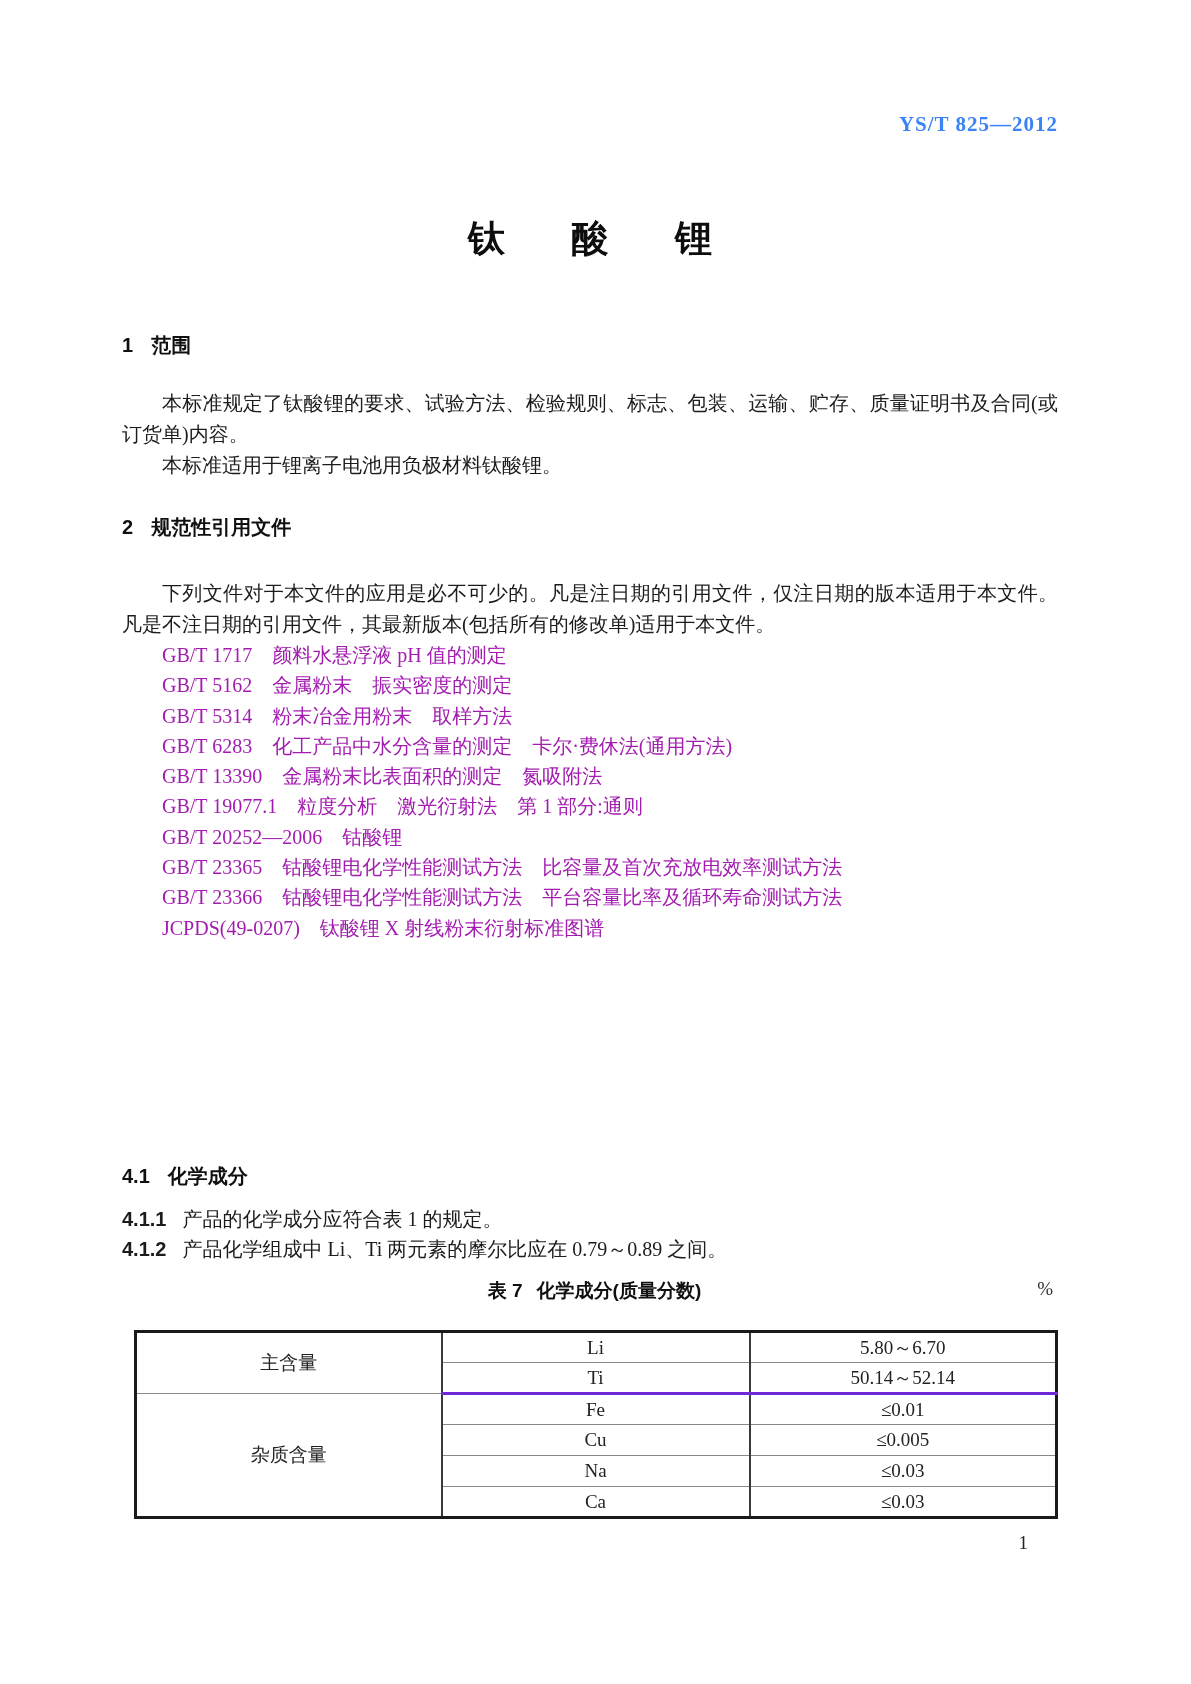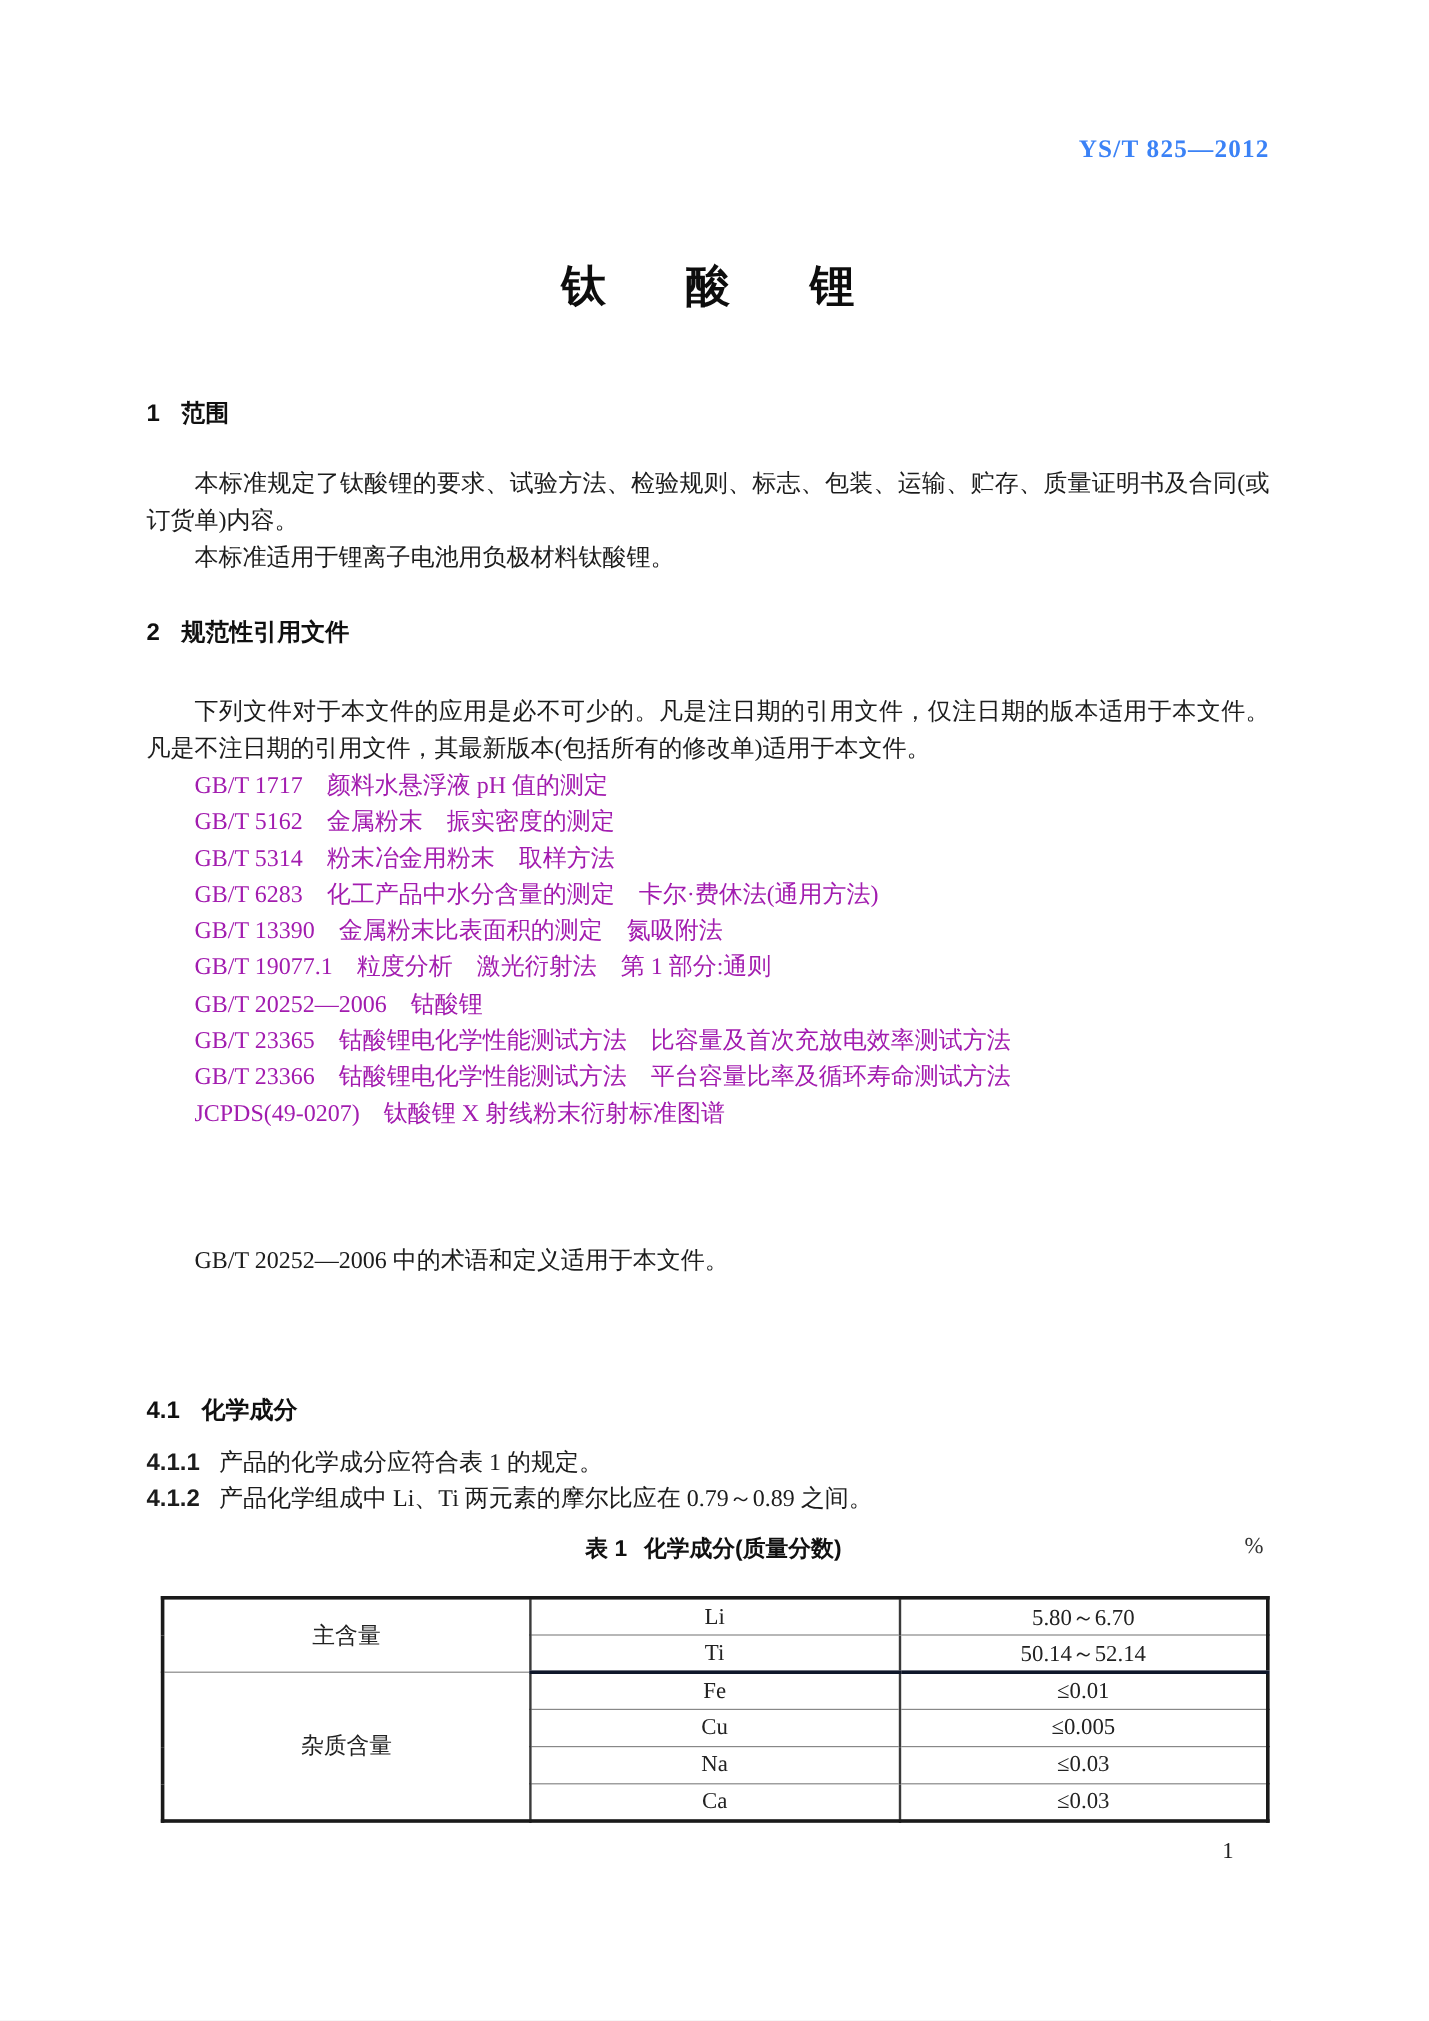--- a/index.html
+++ b/index.html
@@ -91,21 +91,21 @@
     border-bottom:1px solid #888;
     border-left:2px solid #3a3a3a;
     border-right:2px solid #3a3a3a;
     font-family:"Liberation Serif", serif;
     font-size:19px;
     text-align:center;
     vertical-align:middle;
     color:#222;
   }
   table.chem { border:3px solid #1a1a1a; }
-  table.chem tr.group-end td { border-bottom:3px solid #0f172a; }
+  table.chem tr.group-end td { border-bottom:3px solid #6d28d9; }
   td.c1 { width:306px; }
   td.c2 { width:308px; }
   td.c3 { width:307px; }
   .page-num {
     top:1532px;
     text-align:right;
     padding-right:30px;
     font-family:"Liberation Serif", serif;
     font-size:19px;
     color:#222;
@@ -138,36 +138,35 @@
       <div class="ref-item">GB/T 5314　粉末冶金用粉末　取样方法</div>
       <div class="ref-item">GB/T 6283　化工产品中水分含量的测定　卡尔·费休法(通用方法)</div>
       <div class="ref-item">GB/T 13390　金属粉末比表面积的测定　氮吸附法</div>
       <div class="ref-item">GB/T 19077.1　粒度分析　激光衍射法　第 1 部分:通则</div>
       <div class="ref-item">GB/T 20252—2006　钴酸锂</div>
       <div class="ref-item">GB/T 23365　钴酸锂电化学性能测试方法　比容量及首次充放电效率测试方法</div>
       <div class="ref-item">GB/T 23366　钴酸锂电化学性能测试方法　平台容量比率及循环寿命测试方法</div>
       <div class="ref-item">JCPDS(49-0207)　钛酸锂 X 射线粉末衍射标准图谱</div>
     </div>
 
-    <div class="abs body-text indent" style="top:1036px;">GB/T 20252—2006 中的术语和定义适用于本文件。</div>
 
     <div class="abs sec-h" style="top:1163px;">
       <span class="num">4.1</span><span>化学成分</span>
     </div>
 
     <div class="abs body-text clause" style="top:1204px;">
       <span class="num">4.1.1</span><span>产品的化学成分应符合表 1 的规定。</span>
     </div>
     <div class="abs body-text clause" style="top:1234px;">
       <span class="num">4.1.2</span><span>产品化学组成中 Li、Ti 两元素的摩尔比应在 0.79～0.89 之间。</span>
     </div>
 
     <div class="abs tbl-caption-row">
       <span class="tbl-caption">
-        <span class="cap-label">表 1</span><span>化学成分(质量分数)</span>
+        <span class="cap-label">表 7</span><span>化学成分(质量分数)</span>
       </span>
       <span class="tbl-unit">%</span>
     </div>
 
     <table class="chem">
       <tbody>
           <tr>
         <td class="c1" rowspan="2">主含量</td>
         <td class="c2">Li</td>
         <td class="c3">5.80～6.70</td>

